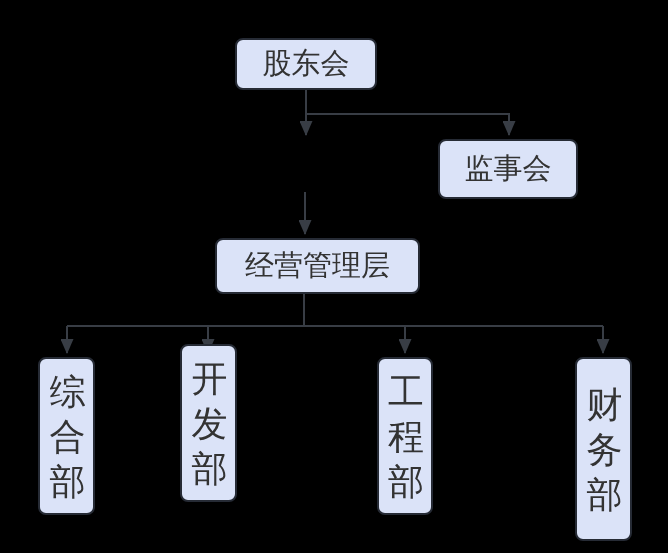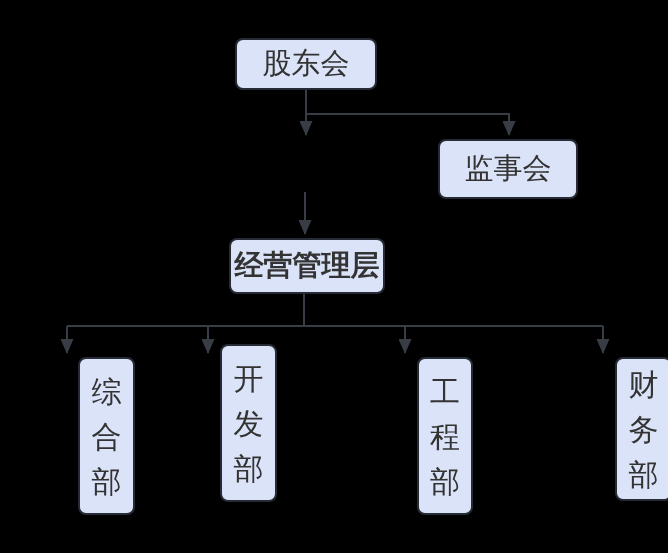--- a/index.html
+++ b/index.html
@@ -28,37 +28,37 @@
     border:2px solid var(--node-border);
     border-radius:8px;
     color:var(--text);
     display:flex;
     align-items:center;
     justify-content:center;
     font-size:29px;
     line-height:1.15;
     text-align:center;
   }
-  .node.v{font-size:30px;margin-left:40px;}
+  .node.v{font-size:36px;}
   .node.v .label{
     display:block;
     width:34px;
     line-height:45px;
     word-break:break-all;
     text-align:center;
   }
   
   .n-shareholders{left:235px;top:38px;width:142px;height:52px;}
   .n-board{left:233px;top:139px;width:144px;height:53px;}
   .n-supervisory{left:438px;top:139px;width:140px;height:60px;}
-  .n-management{left:229px;top:238px;width:156px;height:56px;font-weight:bold;}
+  .n-management{left:215px;top:238px;width:205px;height:56px;}
   .n-general{left:38px;top:357px;width:57px;height:158px;}
   .n-development{left:180px;top:344px;width:57px;height:158px;}
   .n-engineering{left:377px;top:357px;width:56px;height:158px;}
-  .n-finance{left:575px;top:357px;width:57px;height:144px;}
+  .n-finance{left:575px;top:357px;width:57px;height:184px;}
 </style>
 </head>
 <body>
 
 <div class="canvas">
 
   <svg class="edges" viewBox="0 0 668 553" xmlns="http://www.w3.org/2000/svg">
     <defs>
       <marker id="arrow" class="arrowhead" markerUnits="userSpaceOnUse" markerWidth="15" markerHeight="13" viewBox="0 0 15 13" refX="14" refY="6.5" orient="auto" fill="#383d45">
         <polygon class="arrowhead" points="0,0 15,6.5 0,13" fill="#383d45"></polygon>

